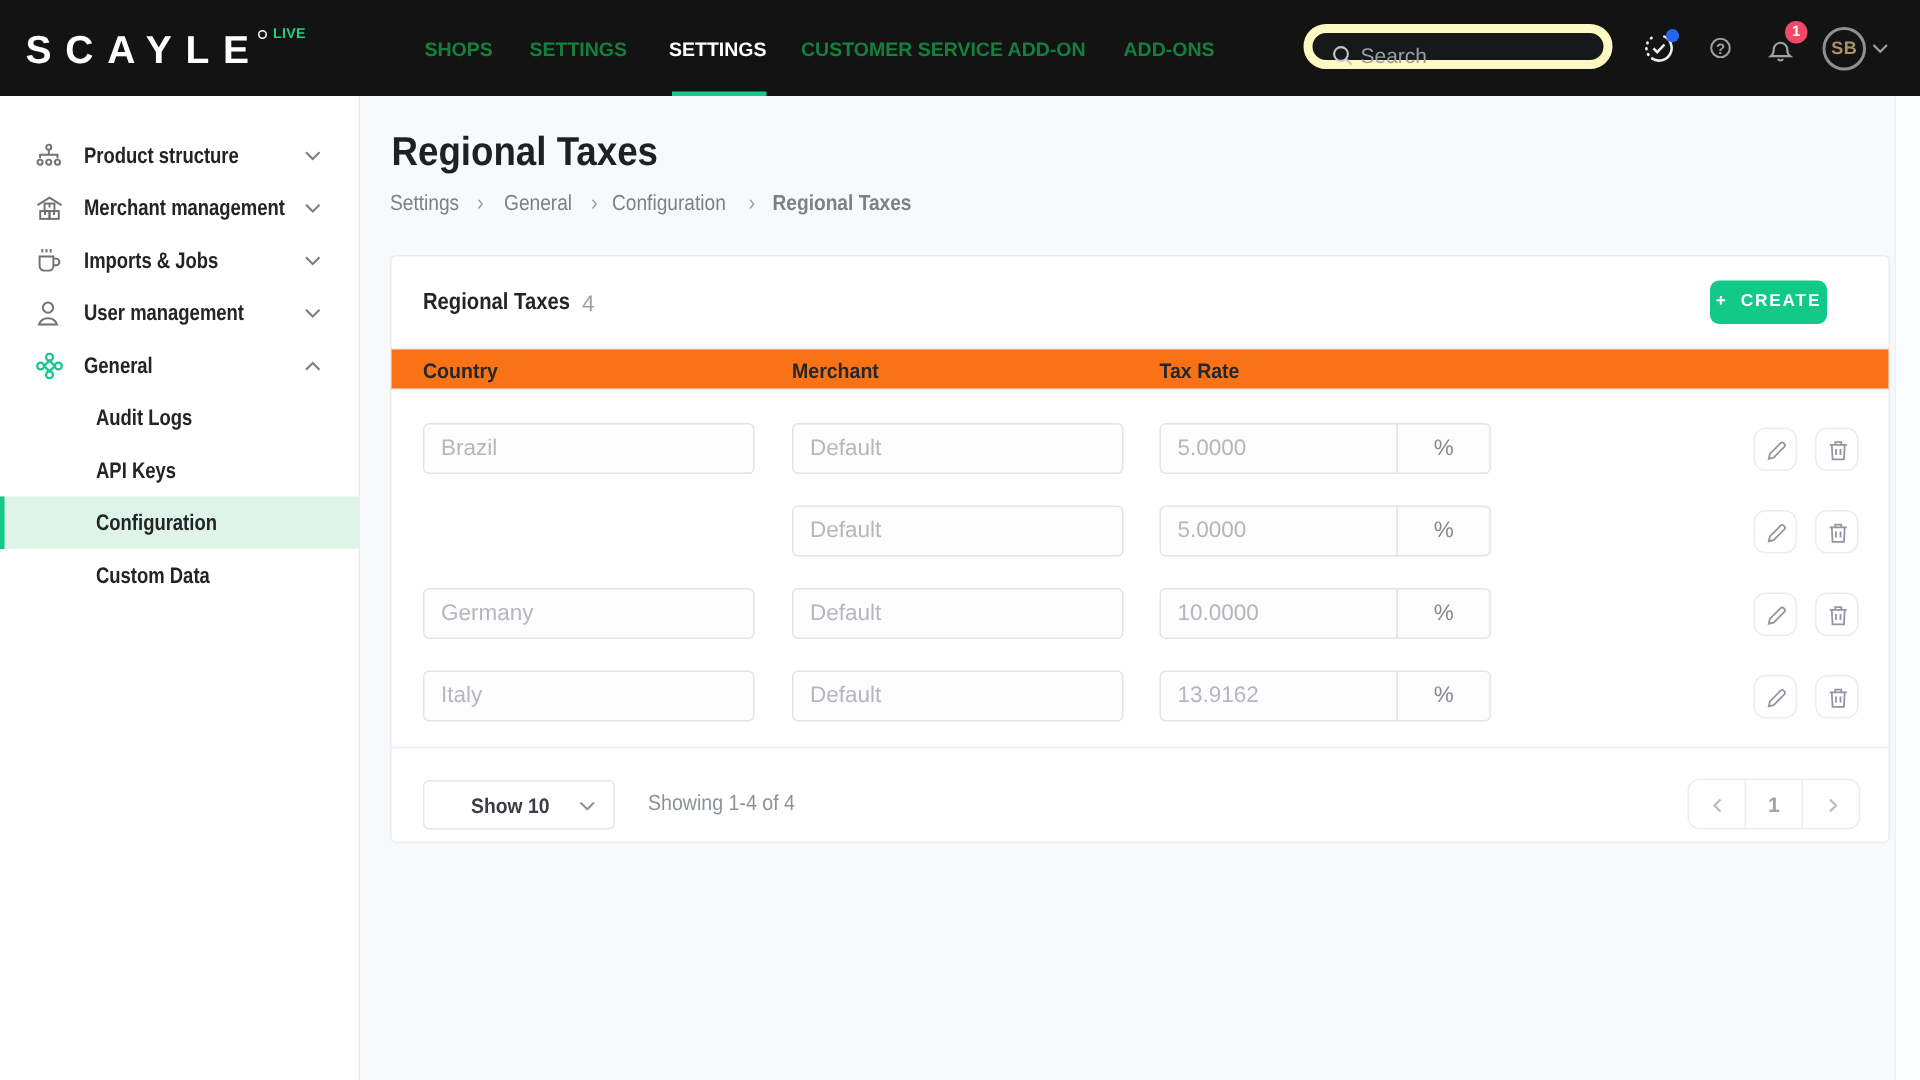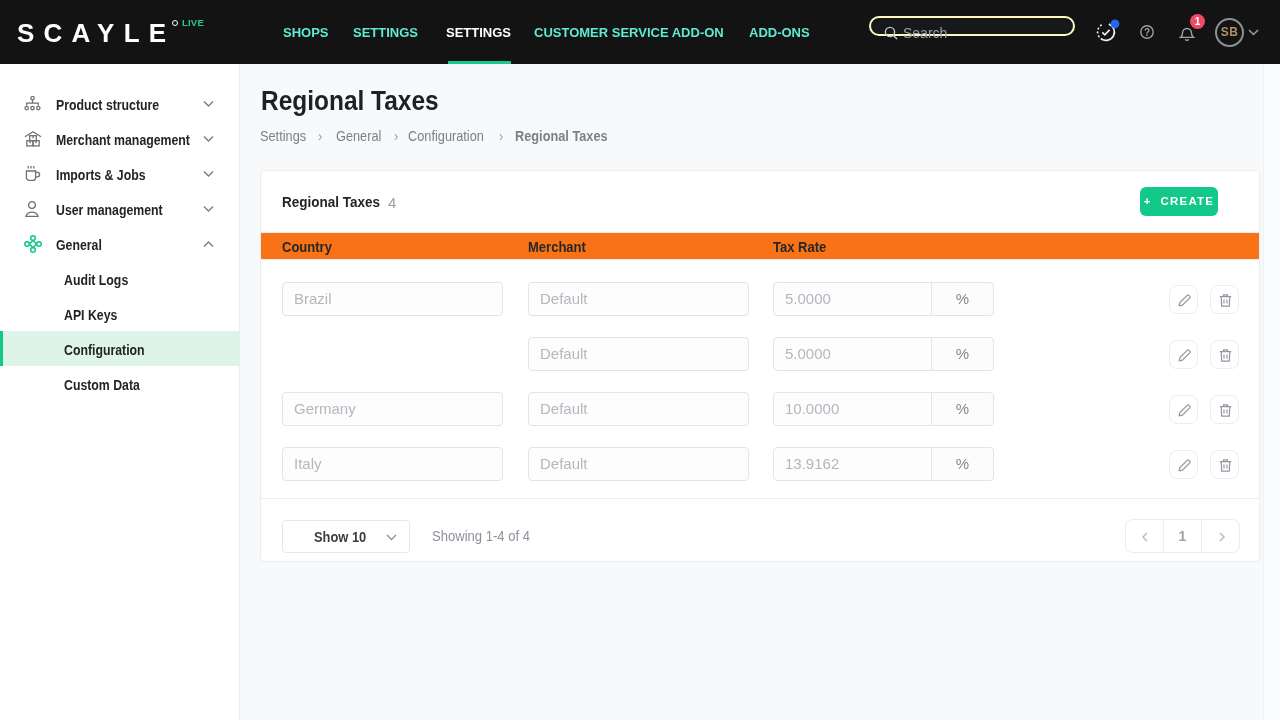--- a/index.html
+++ b/index.html
@@ -4,24 +4,24 @@
 <style>
 * { margin:0; padding:0; box-sizing:border-box; }
 html,body { width:1280px; height:720px; overflow:hidden; font-family:"Liberation Sans", sans-serif; }
 body { position:relative; background:#f8f9fa; }
 
 
 #header { position:absolute; left:0; top:0; width:1280px; height:64px; background:#131313; }
 #logo { position:absolute; left:17px; top:18px; color:#fff; font-size:26px; font-weight:bold; letter-spacing:9.2px; }
 #logo-dot { position:absolute; left:172px; top:20px; width:6px; height:6px; border:1.8px solid #fff; border-radius:50%; }
 #live { position:absolute; left:182px; top:17px; color:#24cb85; font-size:9.5px; font-weight:bold; letter-spacing:0.2px; }
-.nav { position:absolute; top:25px; font-size:13px; font-weight:bold; letter-spacing:0px; color:#5eead4; }
+.nav { position:absolute; top:25px; font-size:13px; font-weight:bold; letter-spacing:0px; color:#15803d; }
 .nav.active { color:#fff; }
 #underline { position:absolute; left:448px; top:61px; width:63px; height:3px; background:#18c98c; }
-#search { position:absolute; left:869px; top:16px; width:206px; height:20px; border:2px solid #fef9c3; border-radius:15px; background:#17181a; }
+#search { position:absolute; left:869px; top:16px; width:206px; height:30px; border:6px solid #fef9c3; border-radius:15px; background:#17181a; }
 #search svg { position:absolute; left:12px; top:7px; }
 #search span { position:absolute; left:32px; top:7px; font-size:14px; color:#9aa0a3; }
 .hicon { position:absolute; top:0; }
 #badge { position:absolute; left:1190px; top:14px; width:15px; height:15px; border-radius:50%; background:#f04a68; color:#fff; font-size:10px; font-weight:bold; text-align:center; line-height:15px; }
 #avatar { position:absolute; left:1215px; top:18px; width:29px; height:29px; border:2px solid #8e9194; border-radius:50%; color:#ad9166; font-size:12px; font-weight:bold; text-align:center; line-height:25px; letter-spacing:0.3px; }
 
 
 #sidebar { position:absolute; left:0; top:64px; width:240px; height:656px; background:#fff; border-right:1px solid #ebecee; }
 .srow { position:absolute; left:0; width:240px; height:35px; }
 .srow .txt { position:absolute; left:56px; top:50%; transform:translateY(-50%) scaleX(0.82); transform-origin:0 50%; font-size:15px; font-weight:bold; color:#222426; white-space:nowrap; }

